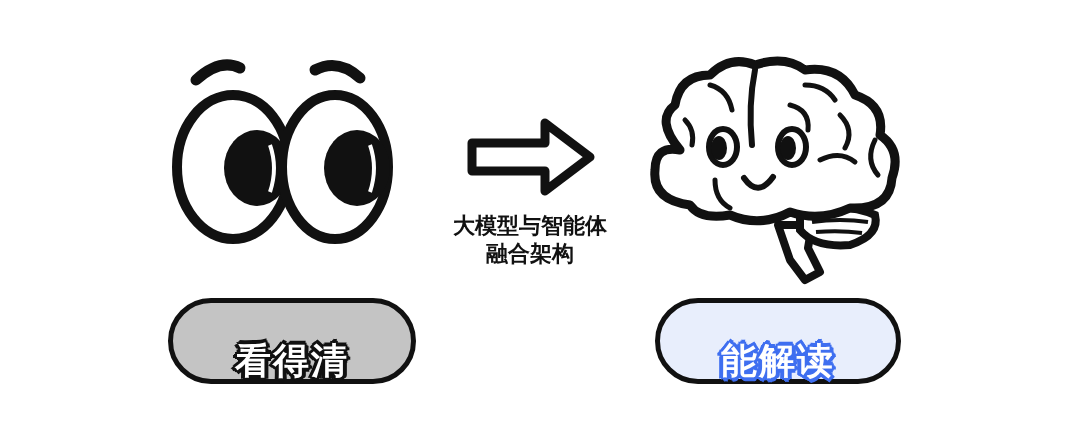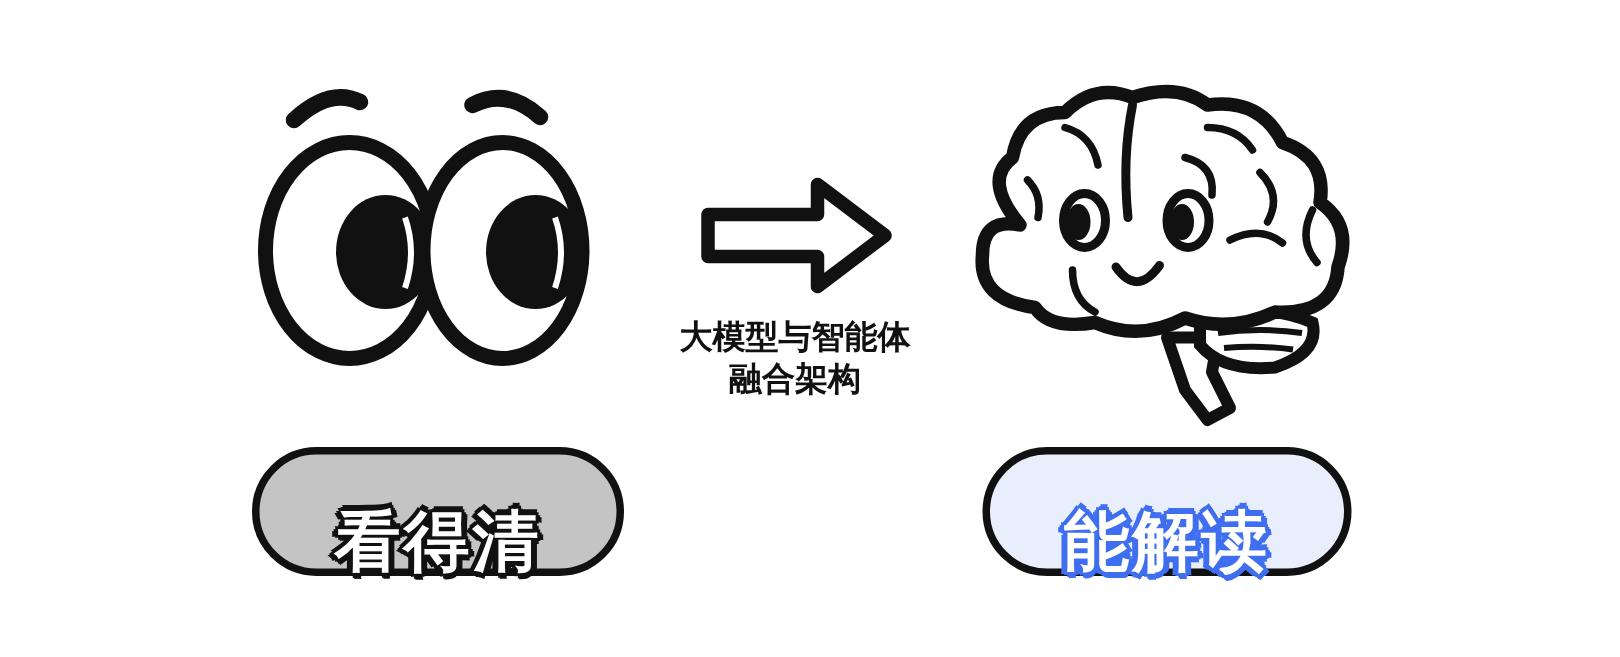--- a/index.html
+++ b/index.html
@@ -8,21 +8,21 @@
       font-family: "DejaVu Sans", sans-serif;
     }
     .abs { position: absolute; }
     .pill {
       position: absolute; border: 5px solid #111; border-radius: 50px;
       box-sizing: border-box; display: flex; align-items: center; justify-content: center;
     }
     .pill-left { left: 168px; top: 298px; width: 248px; height: 86px; background: #c4c4c4; }
     .pill-right { left: 655px; top: 298px; width: 246px; height: 86px; background: #e8eefc; }
     .pill-text {
-      font-size: 44px; font-weight: bold; color: #ffffff; letter-spacing: 2px; margin-top: 40px;
+      font-size: 36px; font-weight: bold; color: #ffffff; letter-spacing: 2px; margin-top: 40px;
     }
     .pill-left .pill-text {
       text-shadow: 3px 0 0 #111, -3px 0 0 #111, 0 3px 0 #111, 0 -3px 0 #111,
                    2px 2px 0 #111, -2px -2px 0 #111, 2px -2px 0 #111, -2px 2px 0 #111,
                    4px 1px 0 #111, -4px 1px 0 #111, 1px 4px 0 #111, 1px -4px 0 #111;
     }
     .pill-right .pill-text {
       text-shadow: 3px 0 0 #3f6ff0, -3px 0 0 #3f6ff0, 0 3px 0 #3f6ff0, 0 -3px 0 #3f6ff0,
                    2px 2px 0 #3f6ff0, -2px -2px 0 #3f6ff0, 2px -2px 0 #3f6ff0, -2px 2px 0 #3f6ff0,
                    4px 1px 0 #3f6ff0, -4px 1px 0 #3f6ff0, 1px 4px 0 #3f6ff0, 1px -4px 0 #3f6ff0;

